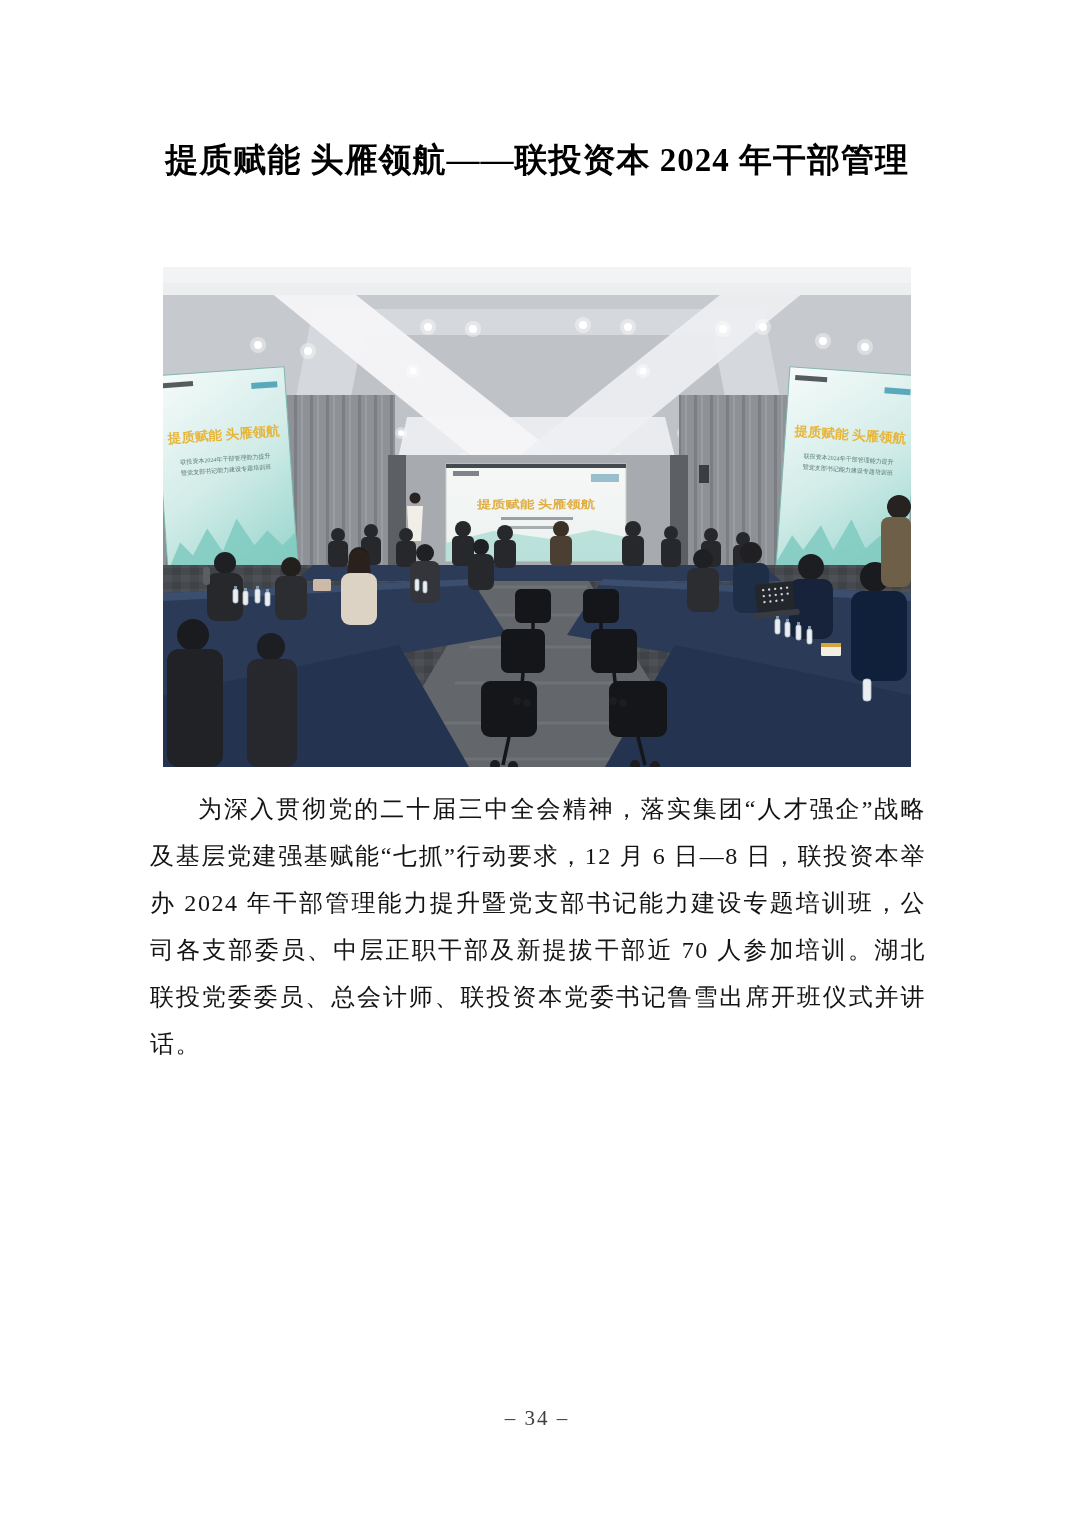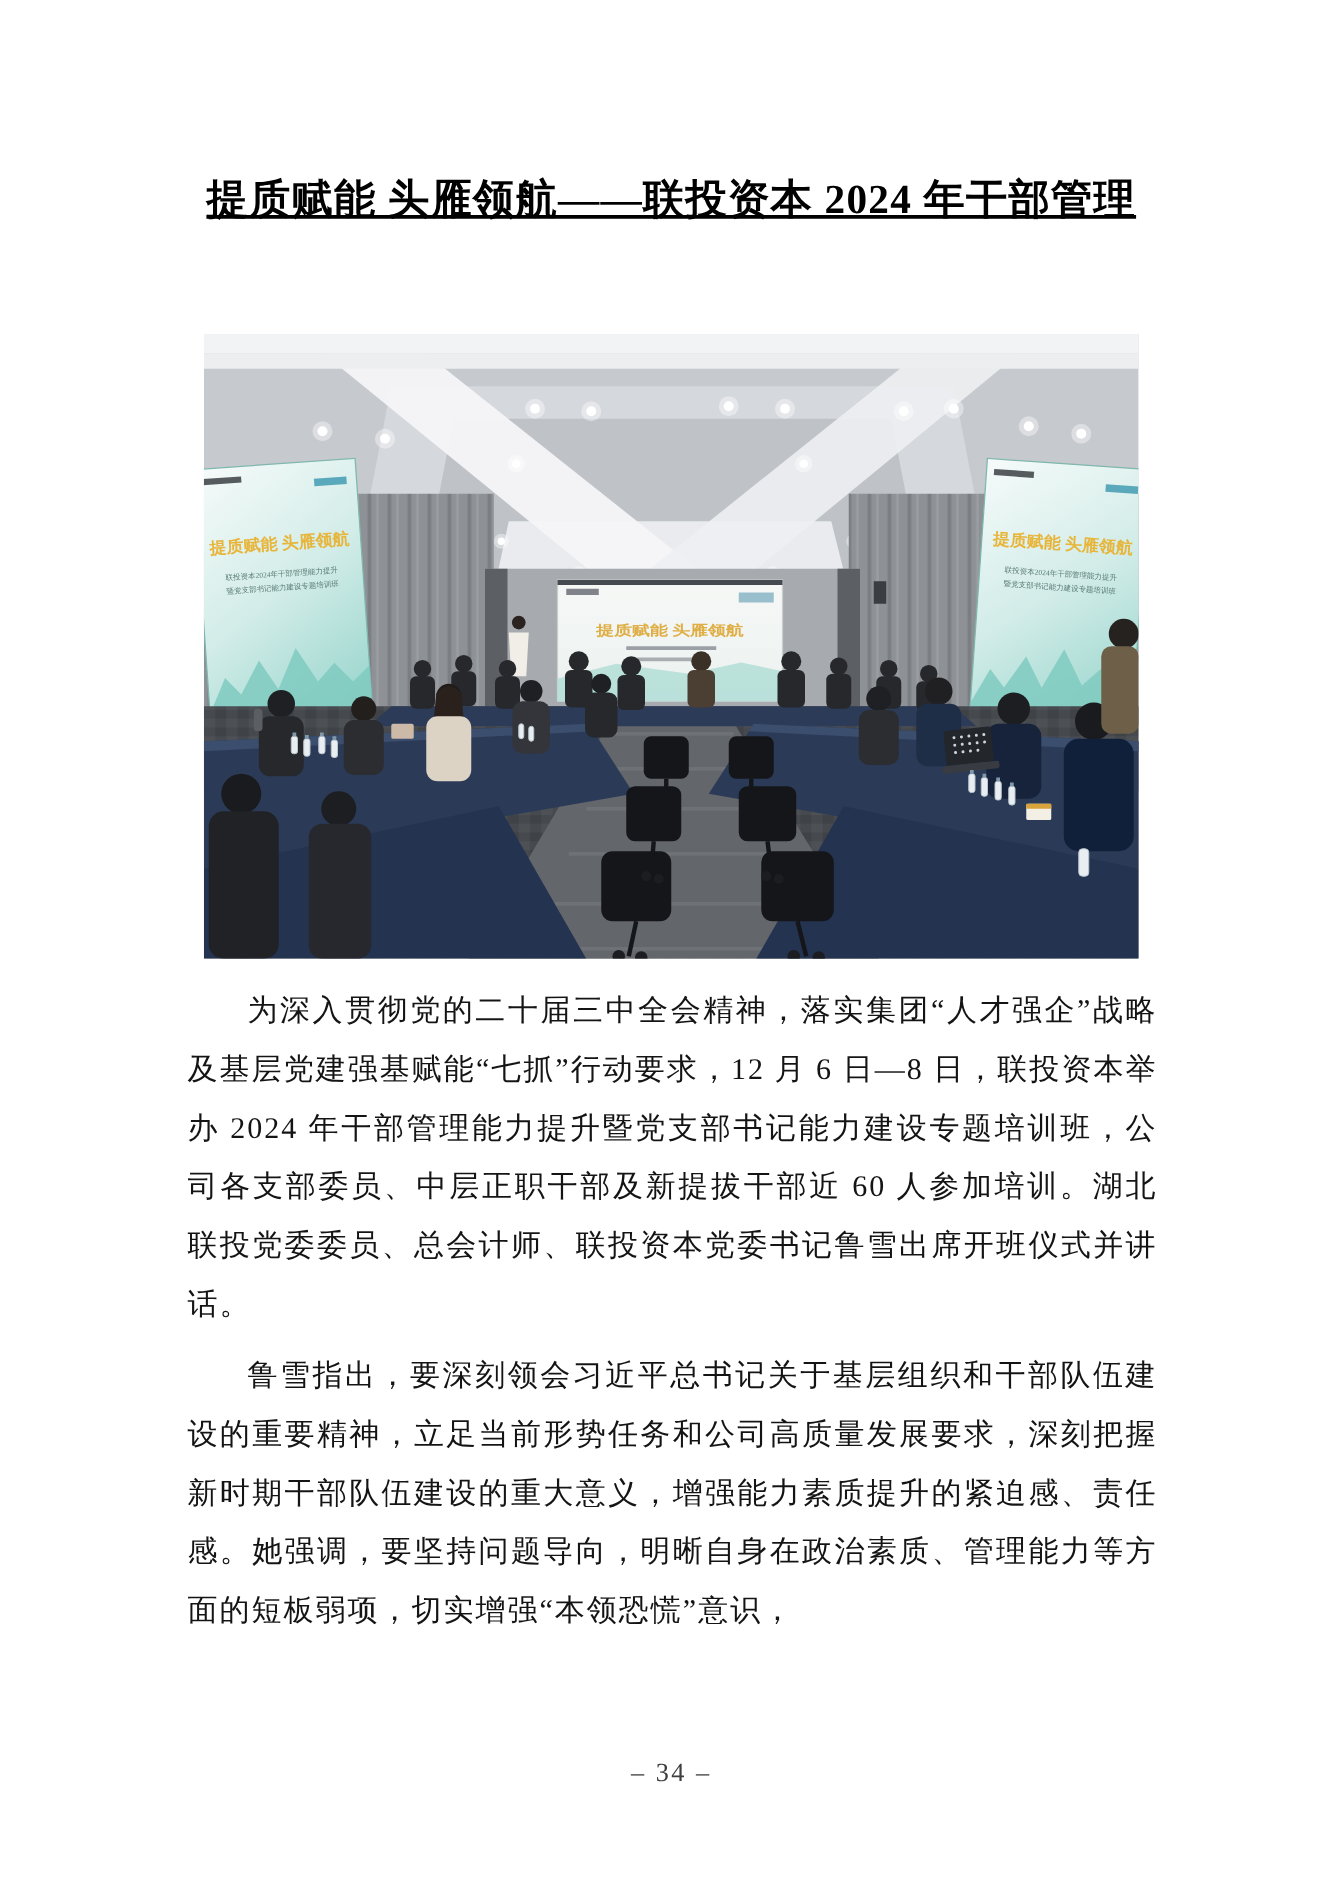--- a/index.html
+++ b/index.html
@@ -3,21 +3,21 @@
 <meta charset="utf-8">
 <style>
   html,body{margin:0;padding:0;background:#ffffff;}
   .page{
     position:relative;width:1074px;height:1520px;background:#ffffff;
     font-family:"Liberation Serif","DejaVu Serif",serif;overflow:hidden;color:#000;
   }
   .title{
     position:absolute;top:132px;left:80px;right:80px;margin:0;
     text-align:center;font-weight:bold;font-size:33px;line-height:57px;
-    letter-spacing:1px;color:#000;text-decoration:underline;
+    letter-spacing:1px;color:#000;
   }
   .title span{display:block;}
   .photo{
     position:absolute;top:267px;left:163px;width:748px;height:500px;overflow:hidden;
   }
   .photo svg{display:block;width:100%;height:100%;}
   .body-text{
     position:absolute;top:786px;left:150px;width:776px;
   }
   .body-text p{
@@ -333,19 +333,18 @@
           <circle cx="450" cy="434" r="4"></circle>
             <circle cx="460" cy="436" r="4"></circle>
           <circle cx="472" cy="498" r="5"></circle>
             <circle cx="492" cy="499" r="5"></circle>
         </g>
       </g>
     </svg>
   </div>
 
   <div class="body-text">
-    <p>为深入贯彻党的二十届三中全会精神，落实集团“人才强企”战略及基层党建强基赋能“七抓”行动要求，12 月 6 日—8 日，联投资本举办 2024 年干部管理能力提升暨党支部书记能力建设专题培训班，公司各支部委员、中层正职干部及新提拔干部近 60 人参加培训。湖北联投党委委员、总会计师、联投资本党委书记鲁雪出席开班仪式并讲话。</p>
-    <p>鲁雪指出，要深刻领会习近平总书记关于基层组织和干部队伍建设的重要精神，立足当前形势任务和公司高质量发展要求，深刻把握新时期干部队伍建设的重大意义，增强能力素质提升的紧迫感、责任感。她强调，要坚持问题导向，明晰自身在政治素质、管理能力等方面的短板弱项，切实增强“本领恐慌”意识，</p>
+    <p>为深入贯彻党的二十届三中全会精神，落实集团“人才强企”战略及基层党建强基赋能“七抓”行动要求，12 月 6 日—8 日，联投资本举办 2024 年干部管理能力提升暨党支部书记能力建设专题培训班，公司各支部委员、中层正职干部及新提拔干部近 70 人参加培训。湖北联投党委委员、总会计师、联投资本党委书记鲁雪出席开班仪式并讲话。</p>
   </div>
 
   <div class="page-number">– 34 –</div>
 
 </div>
 
 </body></html>

